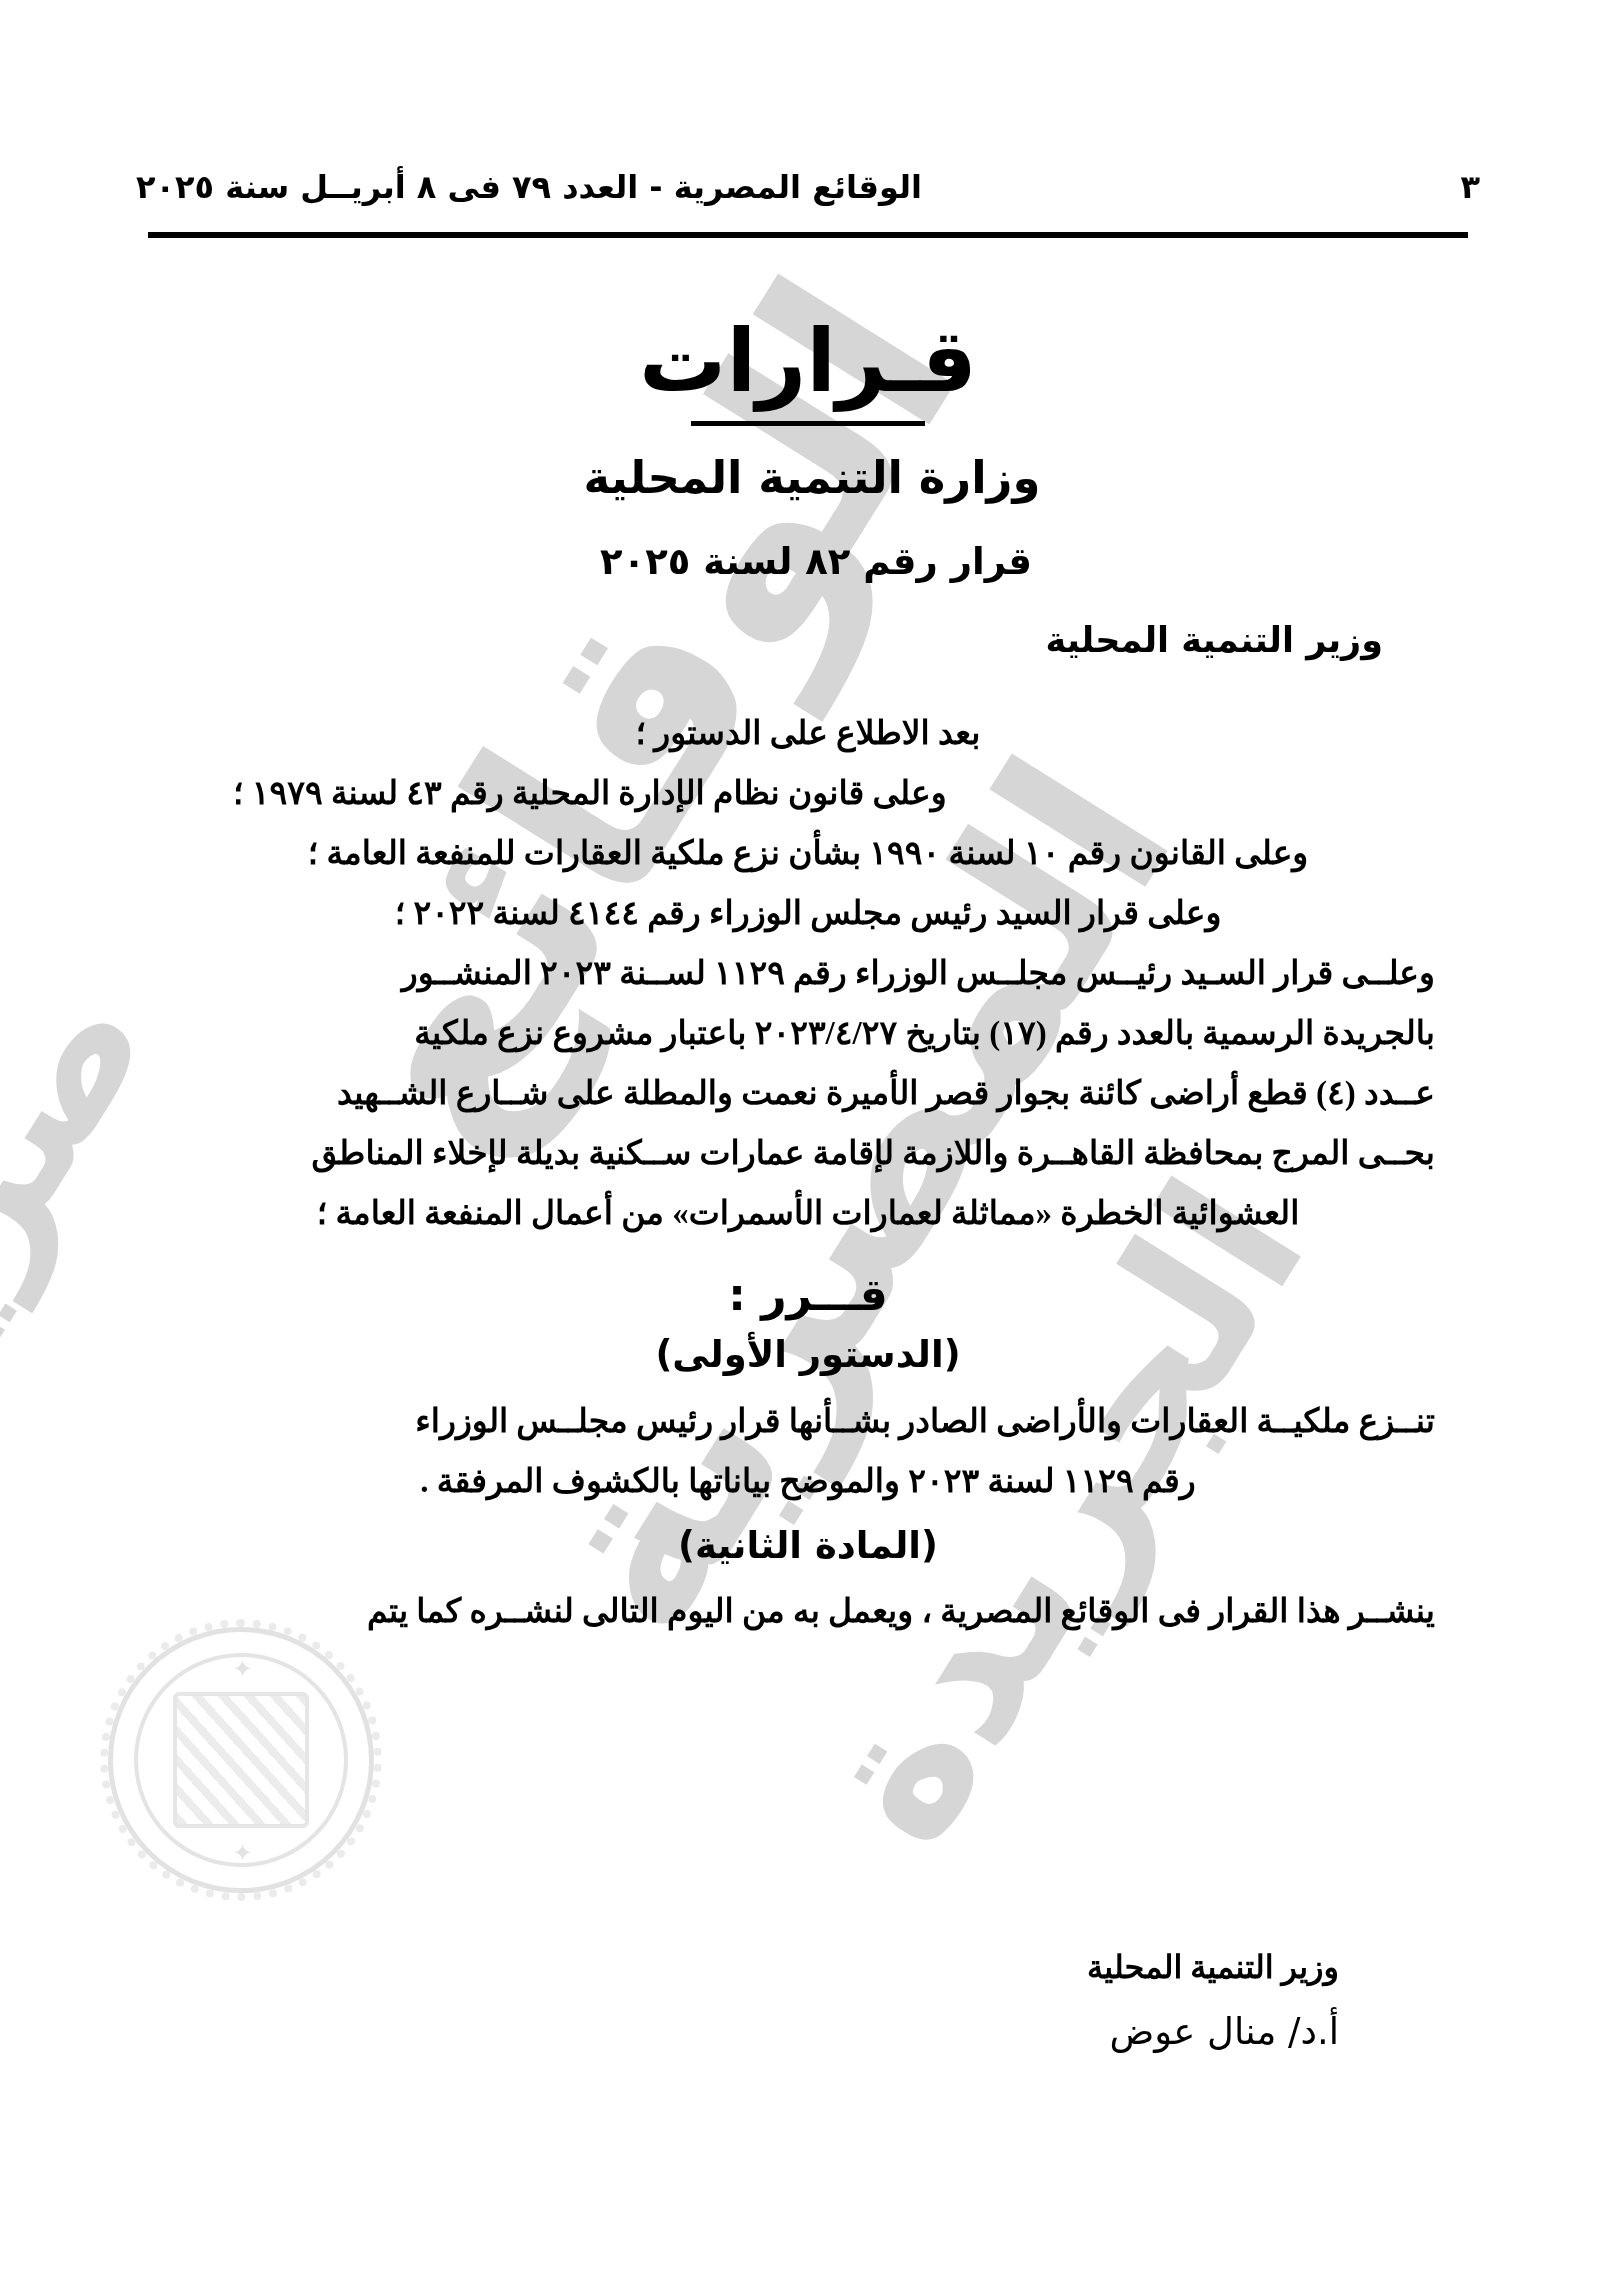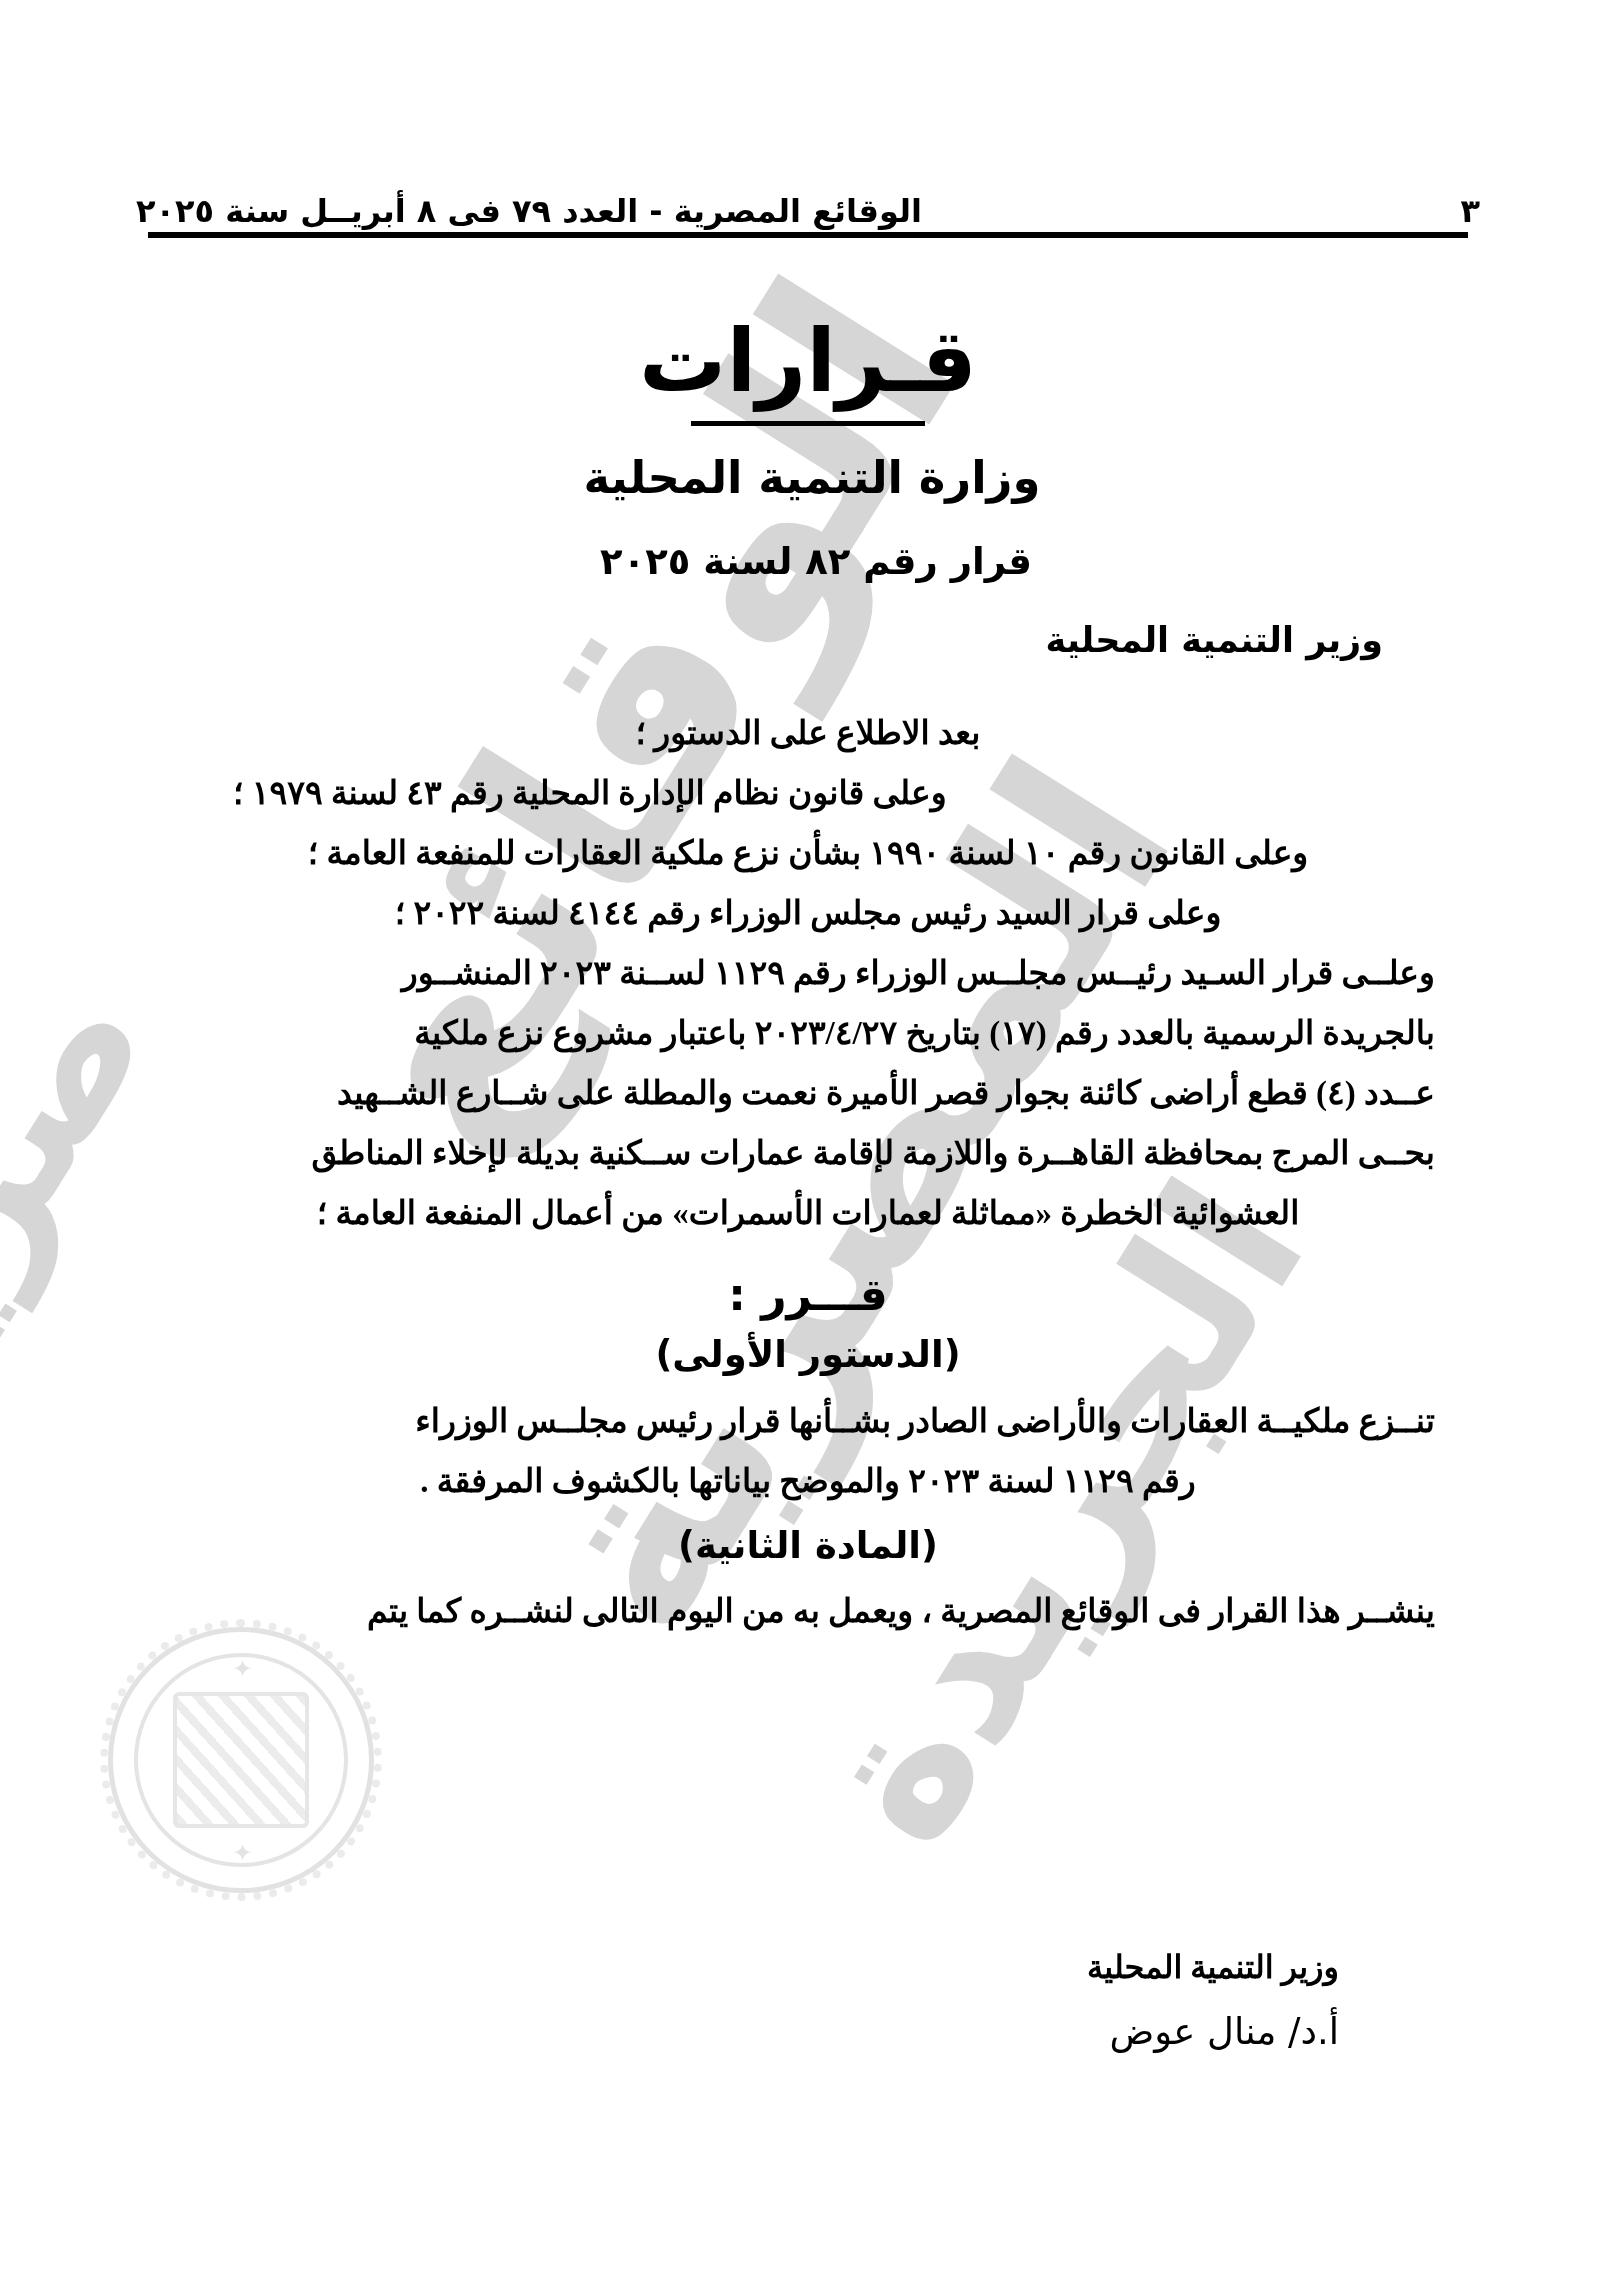--- a/index.html
+++ b/index.html
@@ -113,21 +113,21 @@
 
   
   .content {
     position: relative;
     z-index: 2;
   }
 
   
   .running-header {
     position: absolute;
-    top: 192px;
+    top: 168px;
     left: 137px;
     right: 137px;
     display: flex;
     align-items: baseline;
     justify-content: space-between;
     flex-direction: row-reverse;
   }
   .rh-title {
     font-family: "DejaVu Sans", sans-serif;
     font-weight: 700;

